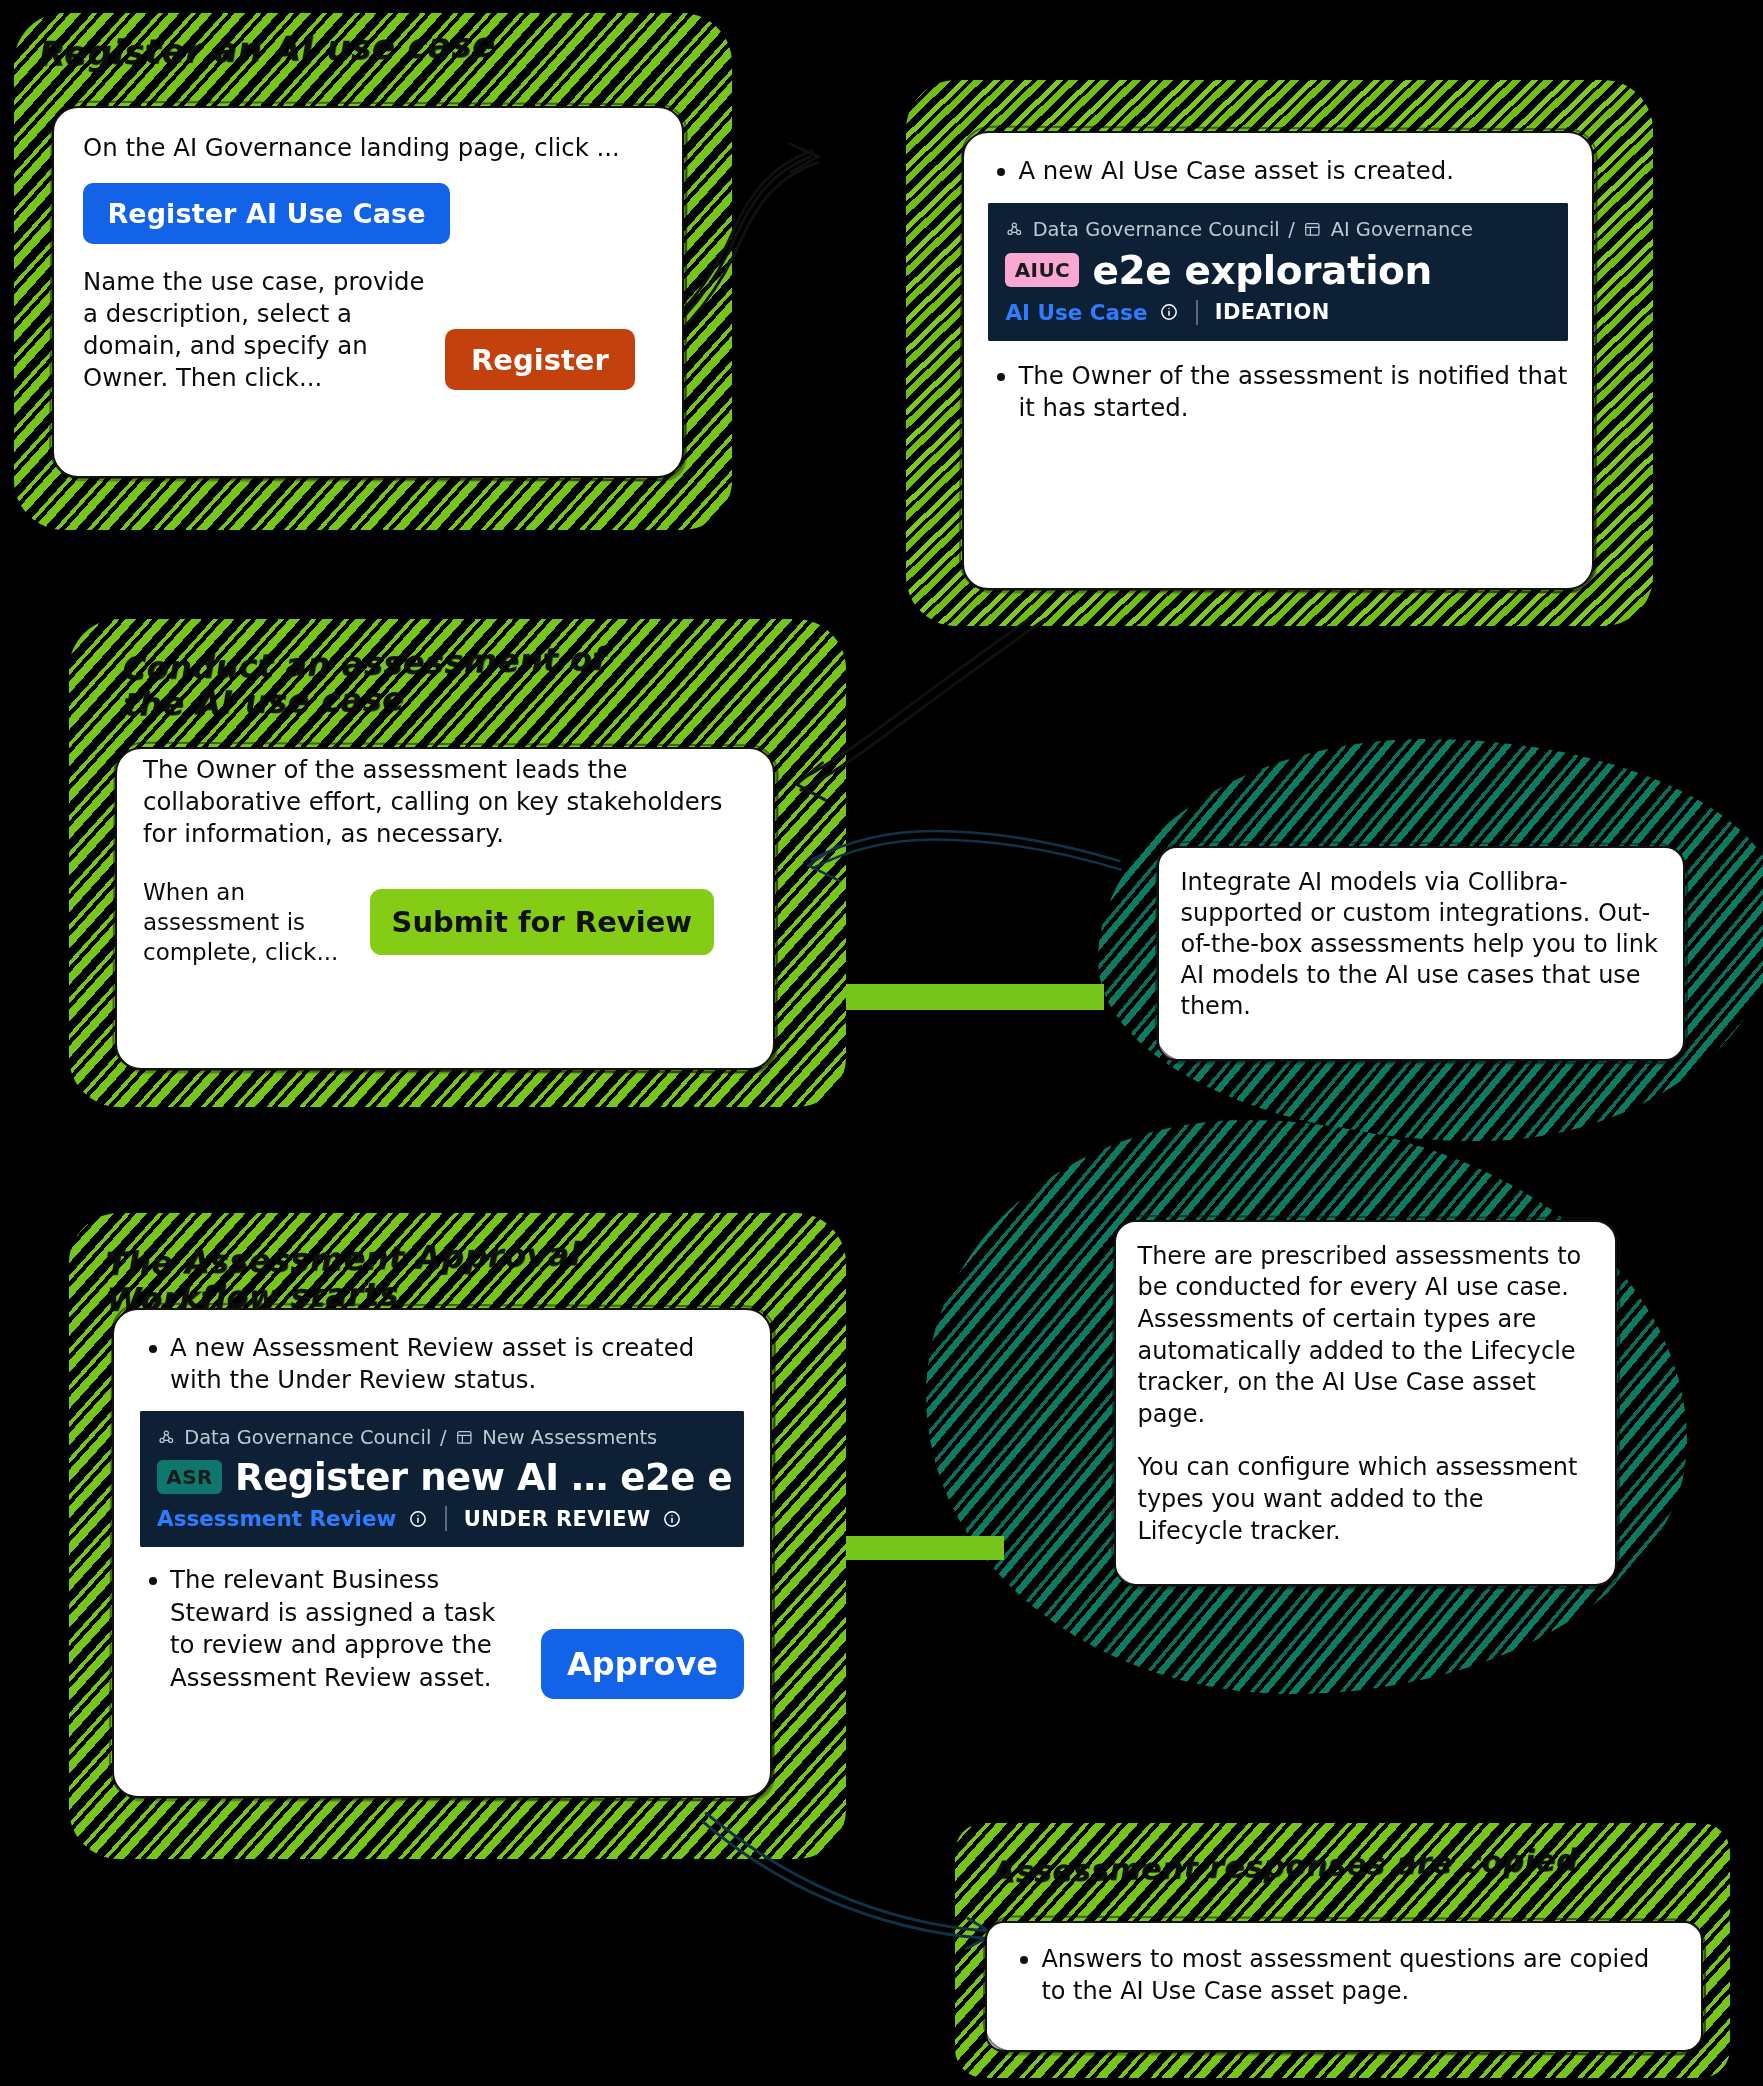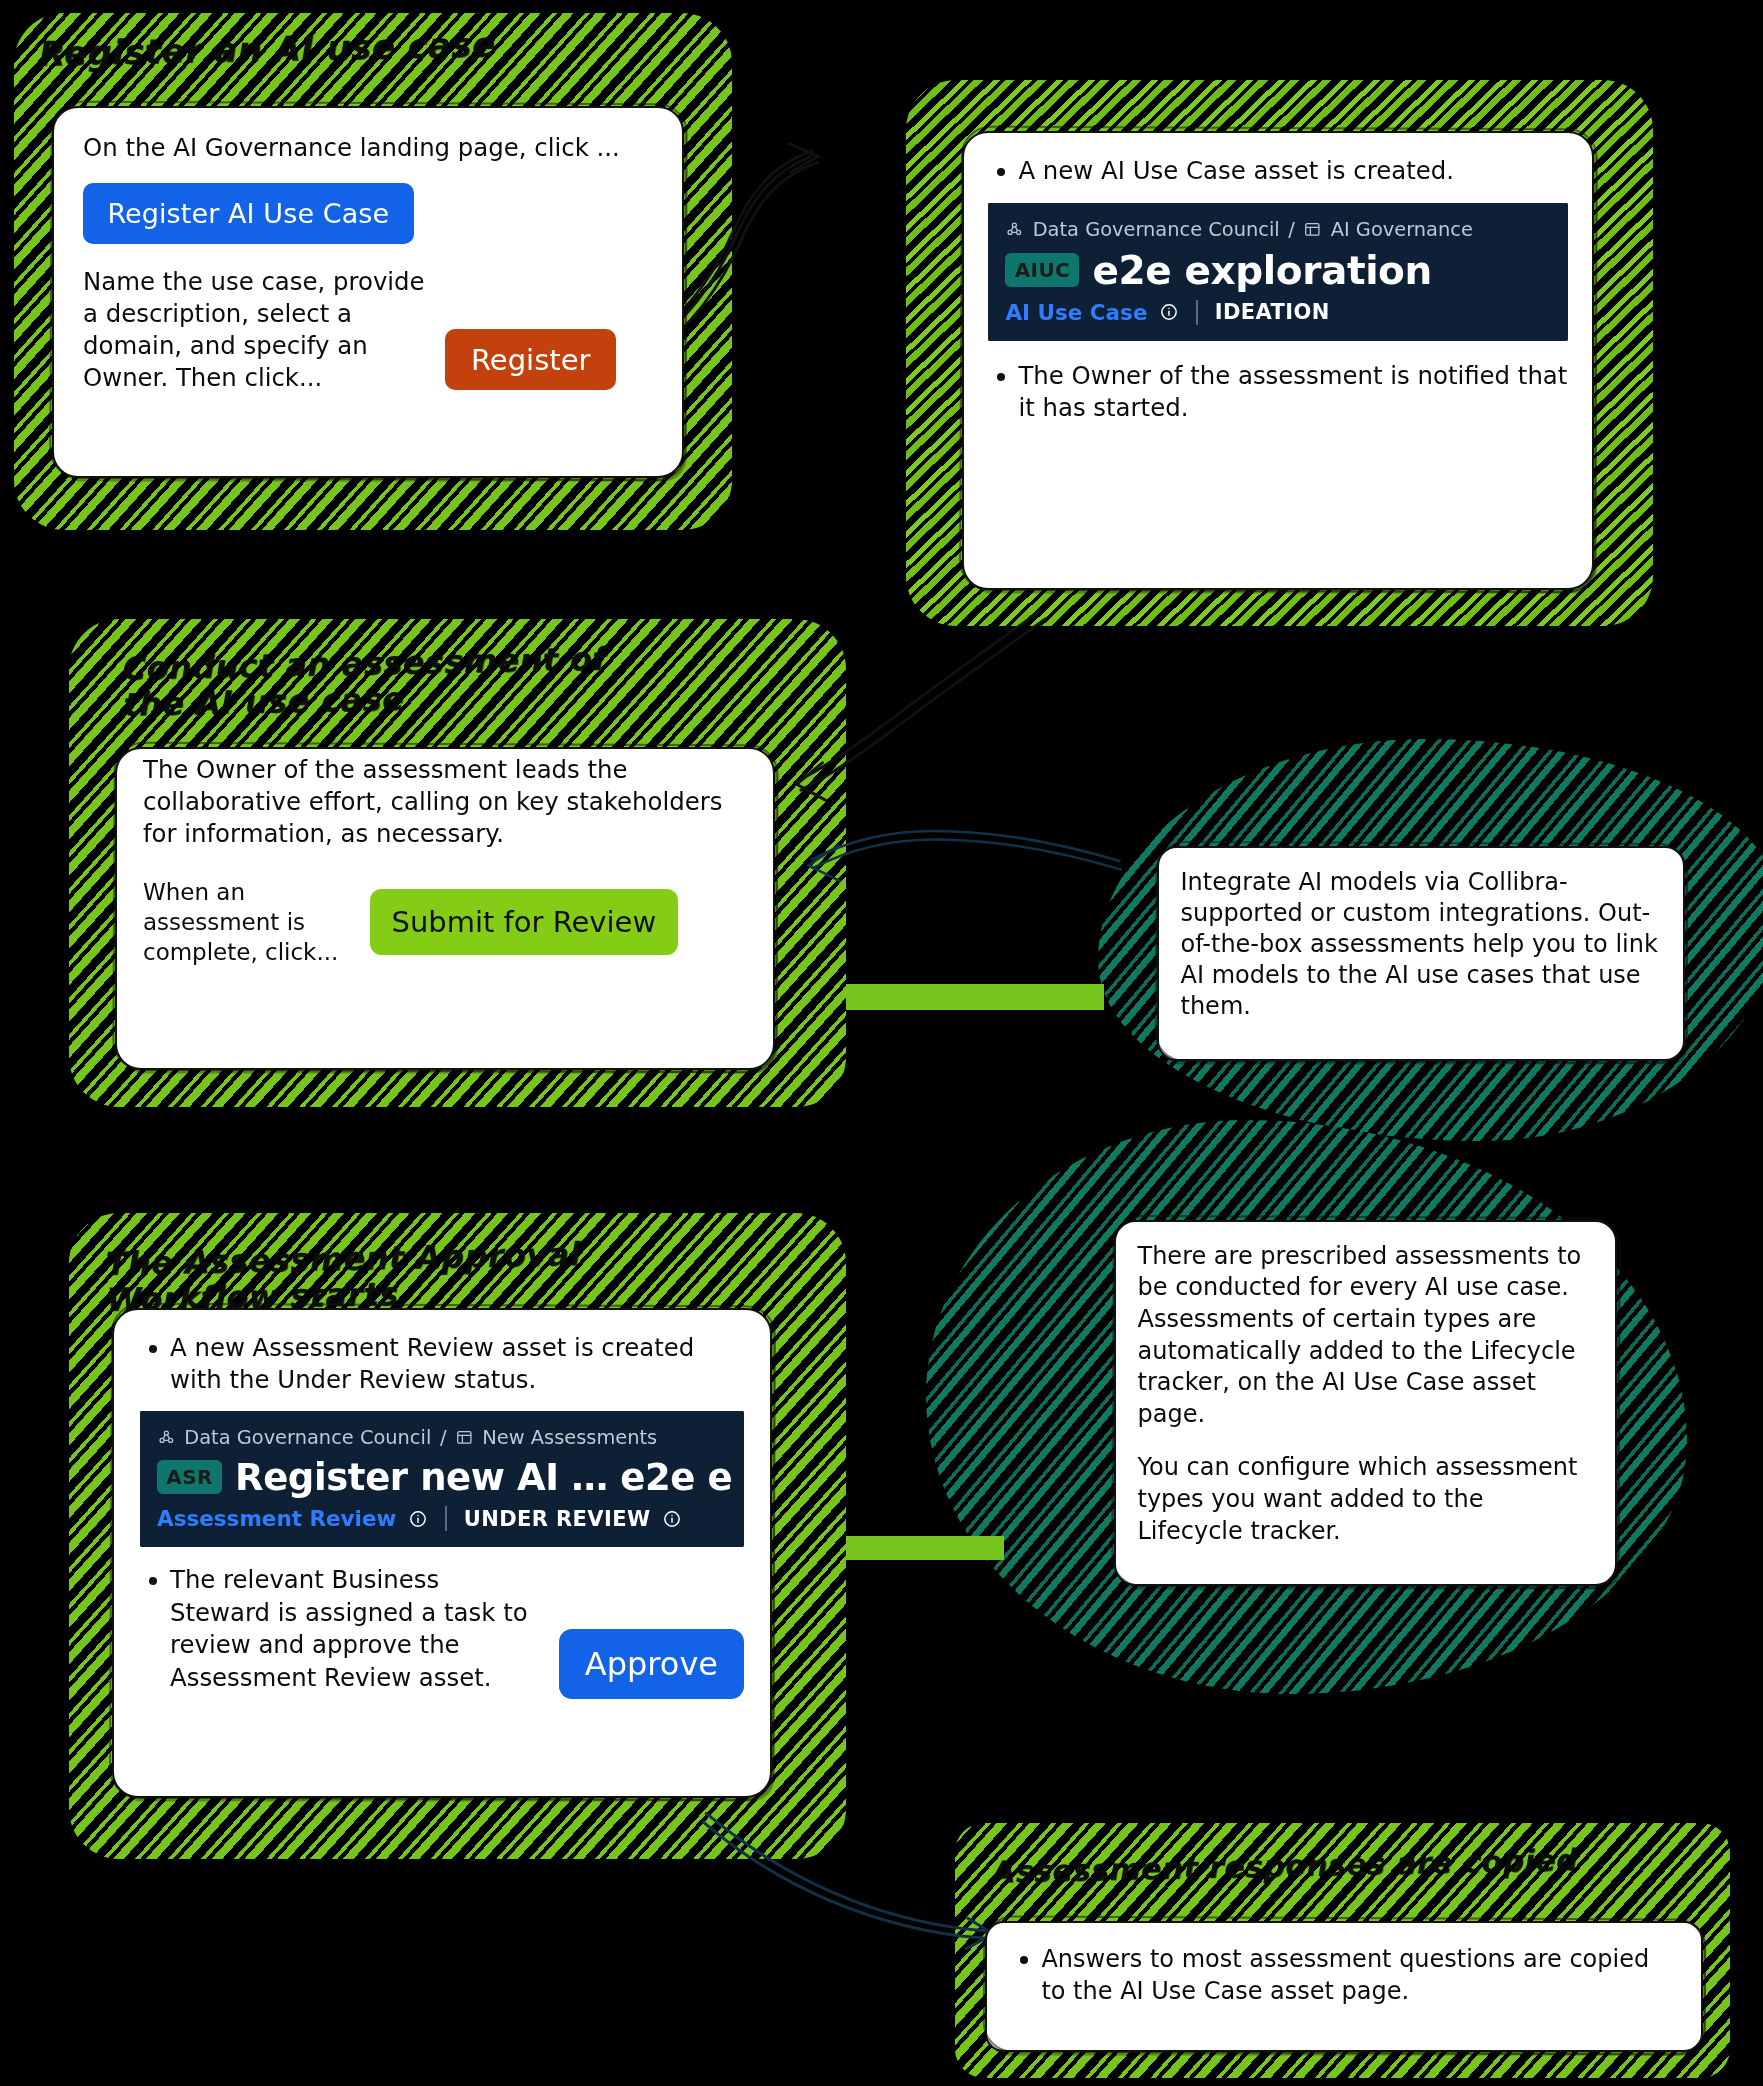--- a/index.html
+++ b/index.html
@@ -147,21 +147,21 @@
     width: 8px;
     height: 8px;
     border-radius: 50%;
     background: #111;
   }
 
   
   .btn {
     display: inline-block;
     font-family: "DejaVu Sans", sans-serif;
-    font-weight: 400;
+    font-weight: 700;
     text-align: center;
     border: 0;
     white-space: nowrap;
   }
   .btn-primary {
     background: #1263e8;
     color: #ffffff;
     border-radius: 10px;
     padding: 15px 24.4px;
     font-size: 27px;
@@ -214,21 +214,21 @@
     margin-bottom: 7.2px;
   }
   .badge {
     font-weight: 700;
     font-size: 20px;
     color: #1b1b1b;
     border-radius: 5.7px;
     padding: 5px 9.3px;
     letter-spacing: 0.4px;
   }
-  .badge-aiuc { background: #0f766e; }
+  .badge-aiuc { background: #f9a8d4; }
   .badge-asr  { background: #0f766e; }
   .asset-title {
     color: #ffffff;
     font-size: 39px;
     font-weight: 700;
     white-space: nowrap;
     letter-spacing: -0.4px;
   }
   .asset-title.lg { font-size: 37px; }
   .asset-meta {

